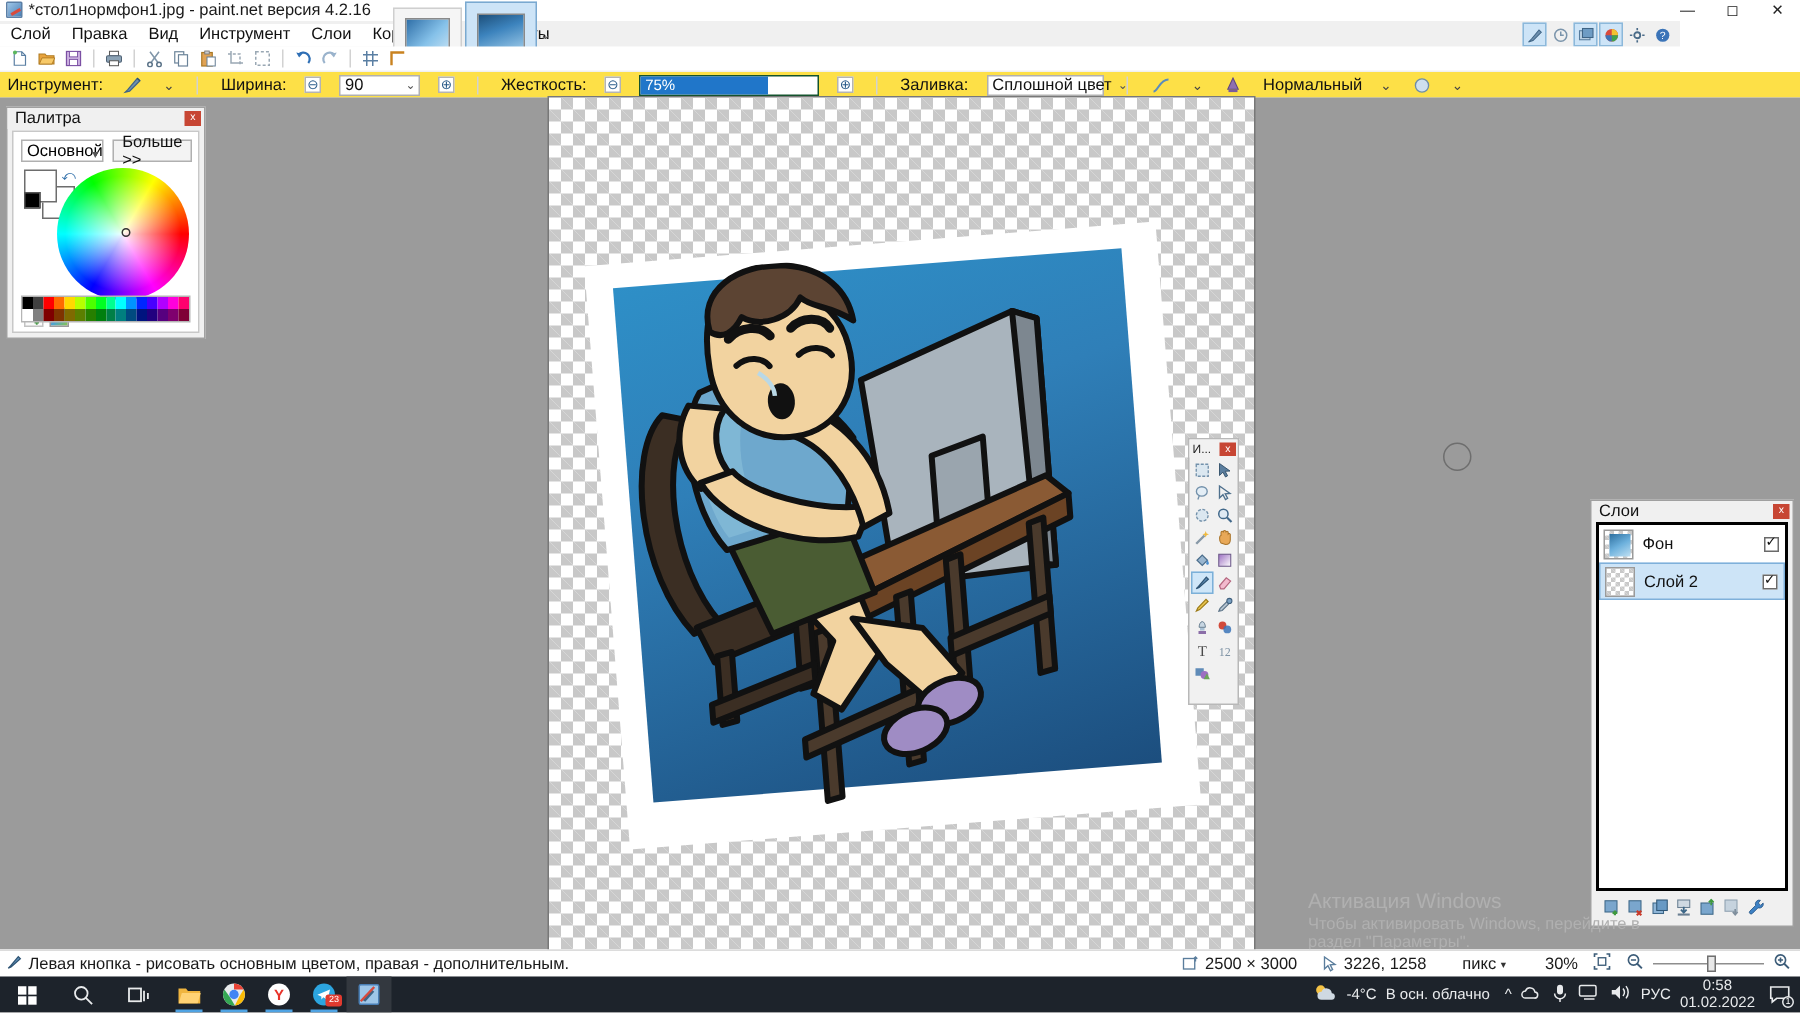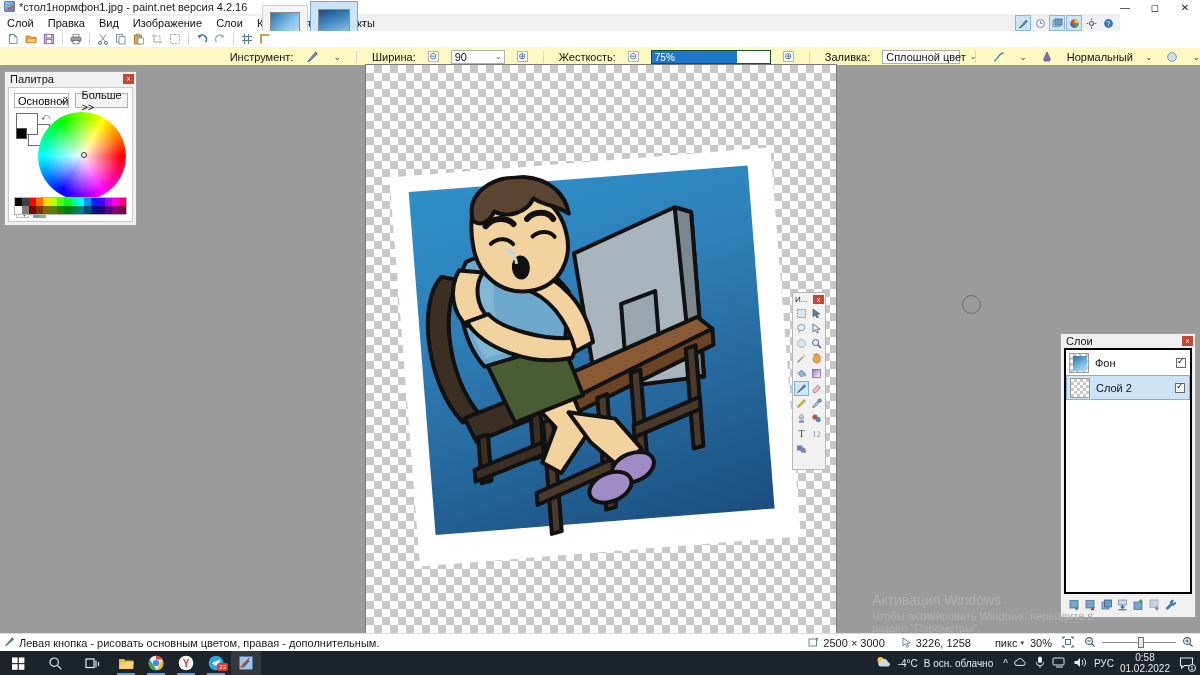--- a/index.html
+++ b/index.html
@@ -75,22 +75,22 @@
   .toolrow{
     position:absolute; left:0; top:31px; width:1200px; height:16px;
     display:flex; align-items:center; background:#fff; padding-left:5px; gap:2px;
   }
   .ticon{ width:16px;height:15px; display:flex;align-items:center;justify-content:center; }
   .tsep{ width:1px;height:12px;background:#d2d2d2; margin:0 3px;}
 
   
   .optrow{
     position:absolute; left:0; top:48px; width:1200px; height:17px;
-    display:flex; align-items:center; background:#fef9c3; padding-left:5px; gap:12px;
-    font-size:11px; color:#111;justify-content:flex-end;
+    display:flex; align-items:center; background:#fde047; padding-left:5px; gap:12px;
+    font-size:11px; color:#111;
   }
   .opt-label{ white-space:nowrap; }
   .mini-btn{ width:11px;height:11px; border:1px solid #b4b4b4; background:#fff;
     display:flex;align-items:center;justify-content:center;font-size:9px;line-height:9px;color:#2b5c8a;}
   .combo{
     height:14px; border:1px solid #b0b0b0; background:#fff; display:flex;align-items:center;
     padding:0 2px 0 3px; font-size:11px; color:#111; position:relative;
   }
   .combo .cv{ flex:1; white-space:nowrap;}
   .combo .ca{ font-size:8px;color:#555; margin-left:4px;}
@@ -286,21 +286,21 @@
           <circle cx="5.5" cy="5.5" r="4.4" fill="#3b74b8"></circle>
           <text x="5.5" y="8.2" font-size="7" fill="#fff" text-anchor="middle" font-family="Liberation Sans">?</text>
         </svg>
     </div>
   </div>
 
   <div class="menubar">
     <div class="menu-item">Слой</div>
     <div class="menu-item">Правка</div>
     <div class="menu-item">Вид</div>
-    <div class="menu-item">Изображение</div>
+    <div class="menu-item">Инструмент</div>
     <div class="menu-item">Слои</div>
     <div class="menu-item">Коррекция</div>
     <div class="menu-item">Эффекты</div>
   </div>
 
   <div class="doc-thumbs">
     <div class="thumb">
       <div class="thumb-img"></div>
     </div>
     <div class="thumb sel checkers-sm">
@@ -799,21 +799,21 @@
       <span class="sb-grp" style="margin-left:10px">
         <svg width="12" height="12" viewBox="0 0 12 12">
             <path d="M2 1 L2 9 L4.3 6.8 L6 10.2 L7.4 9.4 L5.8 6.2 L9 6Z" fill="none" stroke="#5a7d9c" stroke-width=".9"></path>
           </svg>
         <span>3226, 1258</span>
       </span>
       <span class="sb-grp" style="margin-left:18px">
         <span>пикс</span>
         <span style="font-size:7px;color:#333">▾</span>
       </span>
-      <span style="margin-left:0">30%</span>
+      <span style="margin-left:20px">30%</span>
       <span style="margin-left:4px">
         <svg width="12" height="12" viewBox="0 0 12 12">
             <path d="M1 3 V1 h2 M9 1 h2 v2 M11 9 v2 h-2 M3 11 H1 V9" stroke="#3d5d79" stroke-width="1.1" fill="none"></path>
             <rect x="3.5" y="3.5" width="5" height="5" fill="none" stroke="#3d5d79" stroke-width=".9"></rect>
           </svg>
       </span>
       <span style="margin-left:4px">
         <svg width="12" height="12" viewBox="0 0 12 12">
             <circle cx="5" cy="5" r="3.4" fill="none" stroke="#3d5d79" stroke-width="1.1"></circle>
             <path d="M7.5 7.5 L10.6 10.6" stroke="#3d5d79" stroke-width="1.3"></path>

